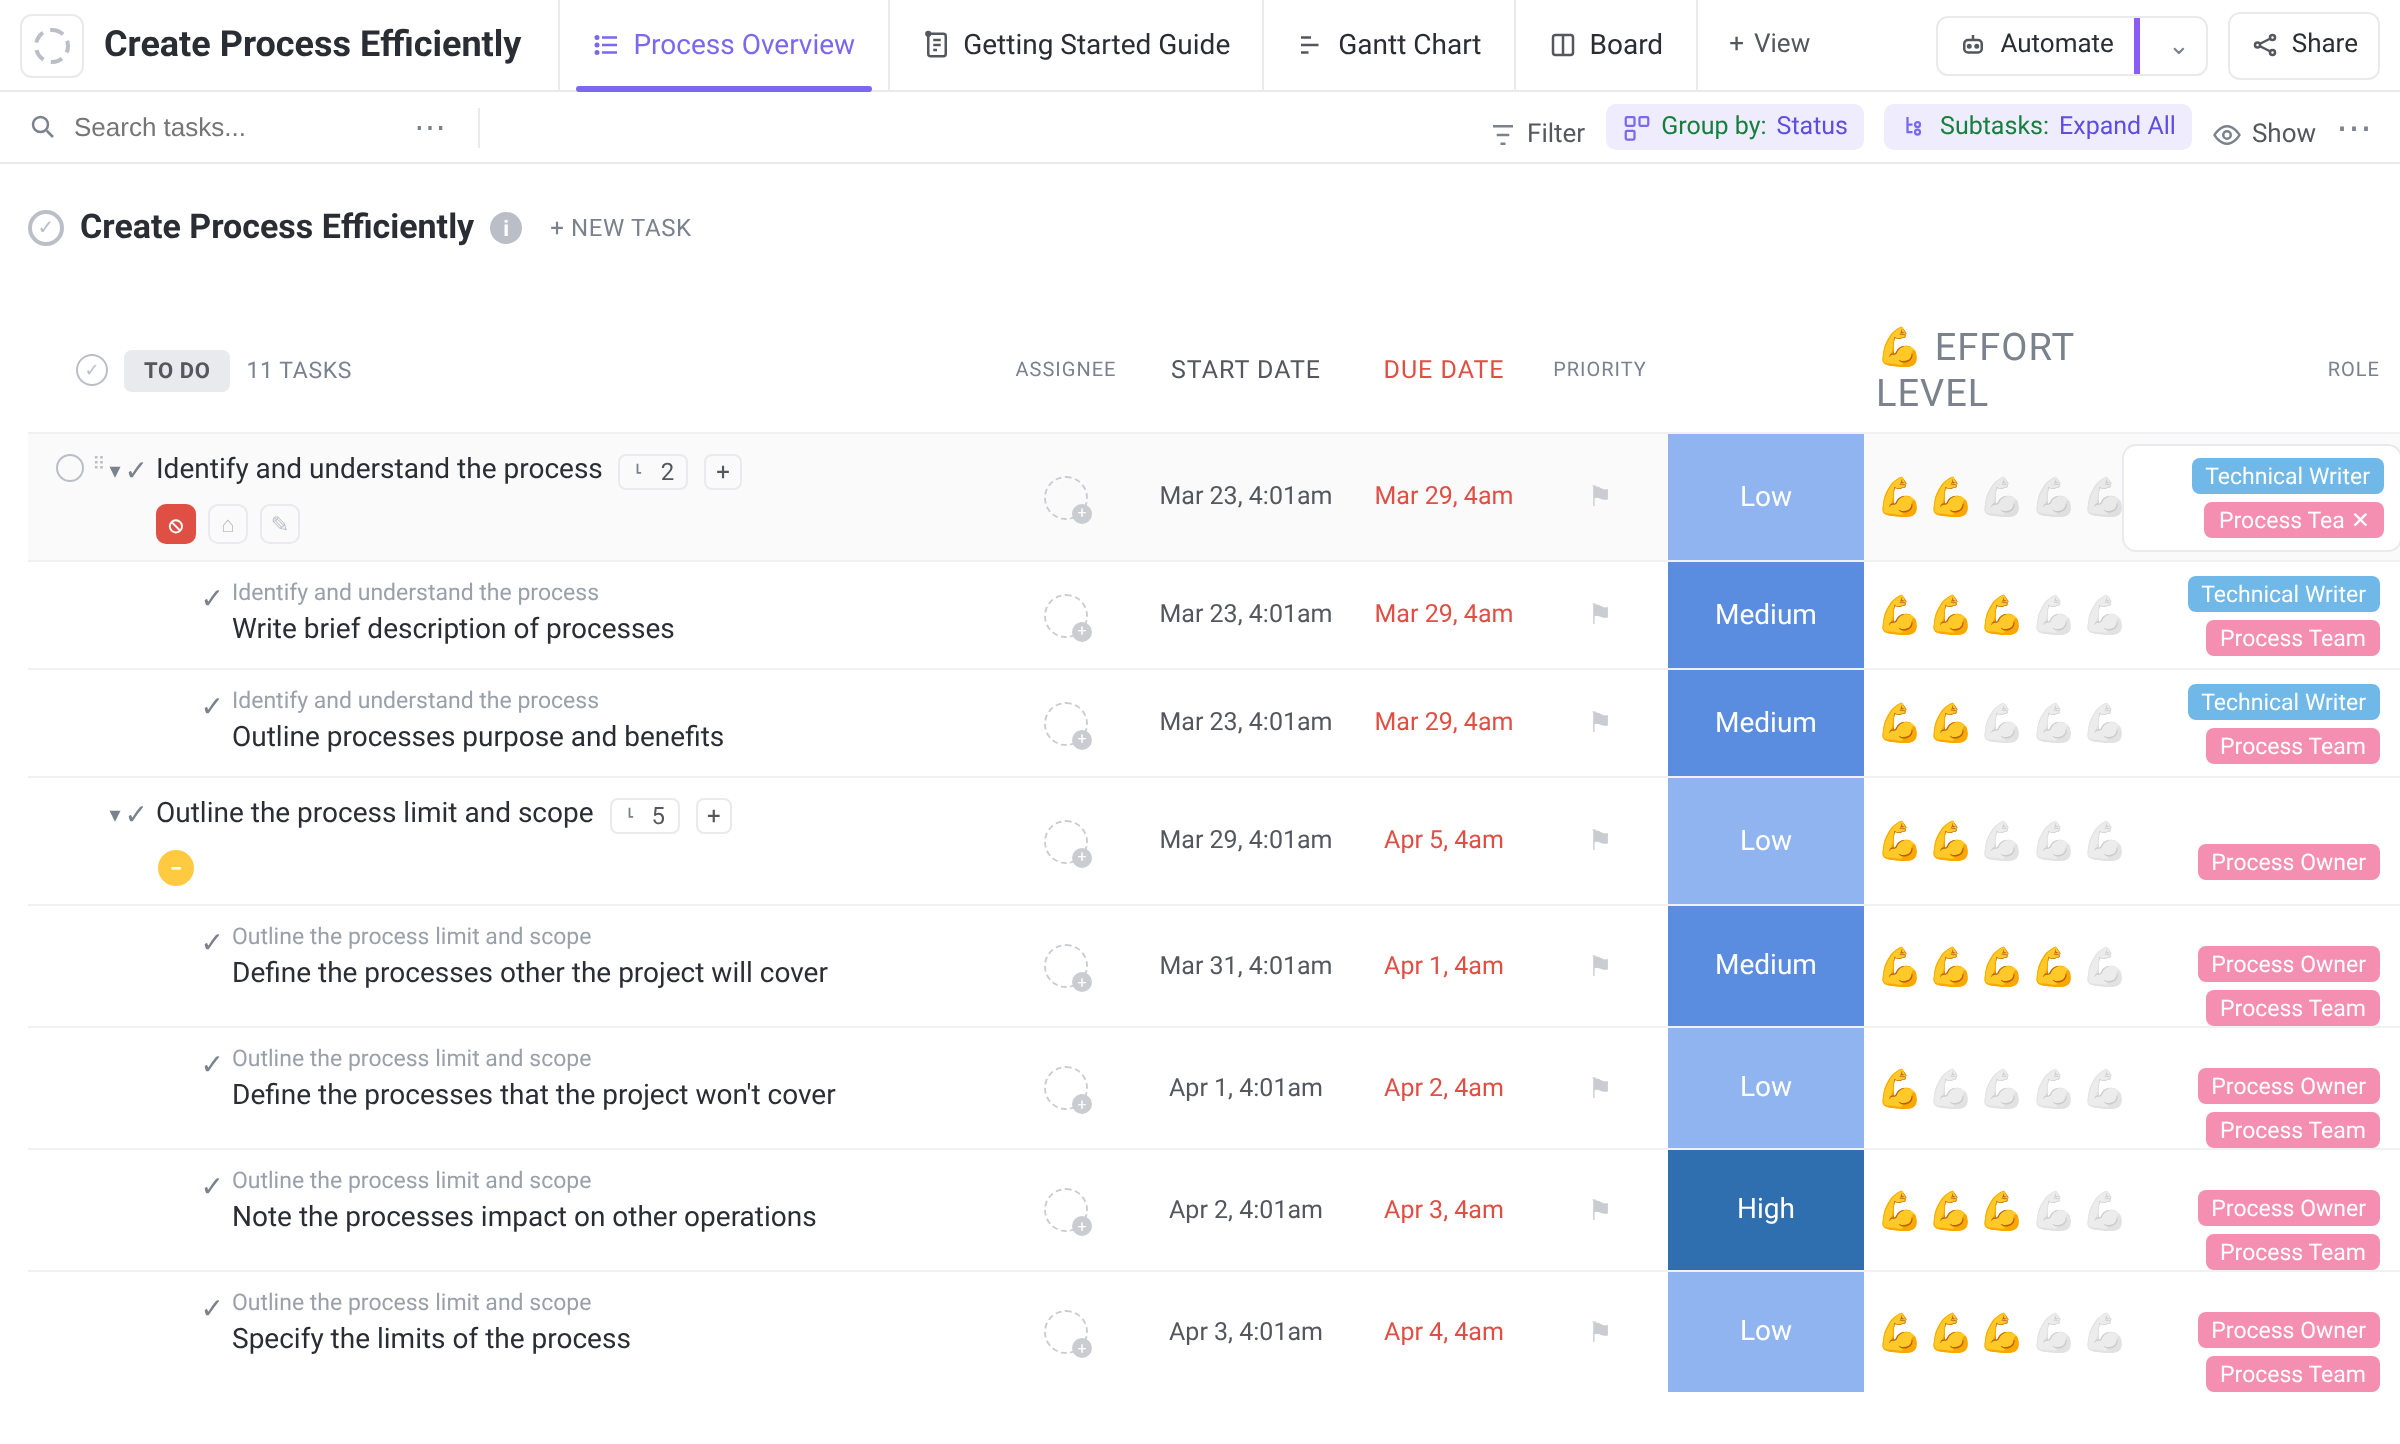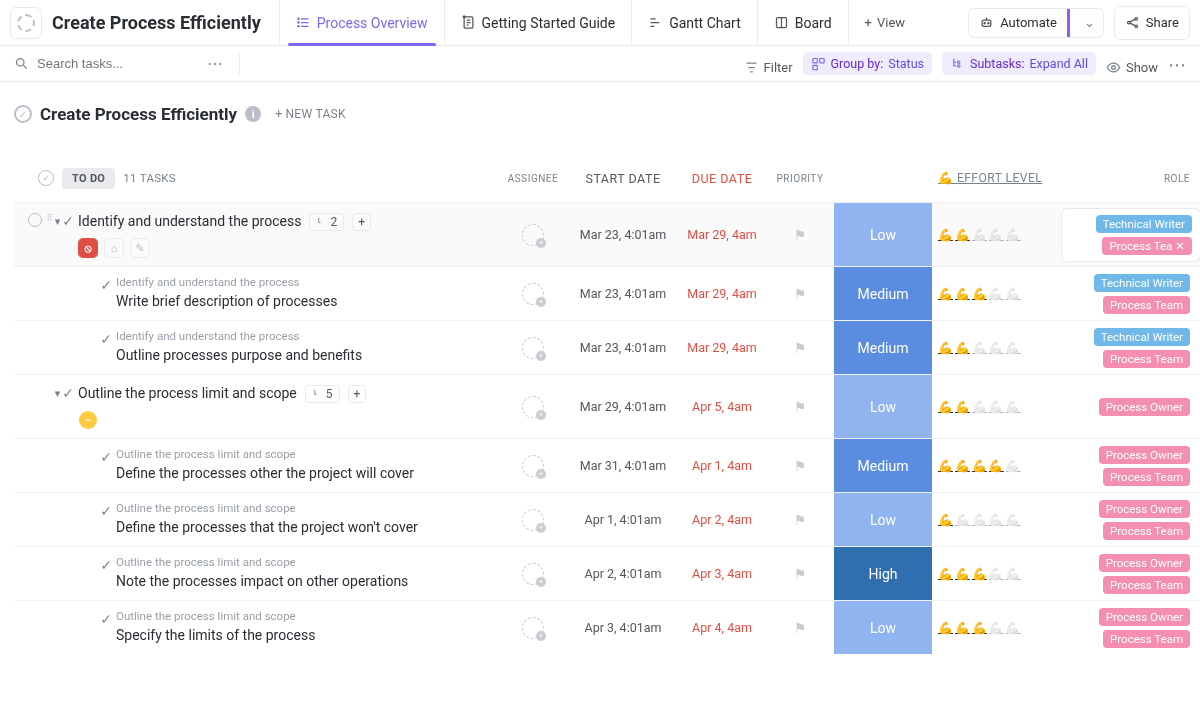--- a/index.html
+++ b/index.html
@@ -23,21 +23,21 @@
 .btn.split > span:last-child { padding: 0 8px; color: #7a828d; }
 
 
 .toolbar { display: flex; align-items: center; height: 36px; padding: 0 14px; border-bottom: 1px solid #e8eaed; font-size: 13px; color: #54575d; }
 .search { display: flex; align-items: center; gap: 8px; color: #7a828d; }
 .search input { border: none; outline: none; font-size: 13px; width: 150px; }
 .toolbar .dots { margin-left: 20px; color: #7a828d; font-size: 16px; cursor: pointer; }
 .toolbar .sep { width: 1px; background: #e8eaed; height: 20px; margin-left: 16px; }
 .toolbar-right { margin-left: auto; display: flex; gap: 10px; align-items: flex-end; }
 .chip { background: #eeecfd; color: #7b68ee; border-radius: 5px; padding: 4px 8px; display: flex; align-items: center; gap: 5px; cursor: pointer; font-size: 12.5px; }
-.chip .lbl { color: #6d28d9; }
+.chip .lbl { color: #15803d; }
 .chip .strong { color: #5d4de0; }
 .linkish { display: flex; align-items: center; gap: 5px; color: #54575d; cursor: pointer; }
 .three-dots { font-size: 18px; color: #7a828d; cursor: pointer; }
 
 
 .content { padding: 22px 0 0 14px; }
 .list-title-row { display: flex; align-items: center; gap: 8px; }
 .circle-check { width: 18px; height: 18px; border: 2px solid #b9bec7; border-radius: 50%; display: inline-flex; align-items: center; justify-content: center; font-size: 10px; color: #b9bec7; }
 .list-title { font-weight: 700; font-size: 17px; }
 .info-i { width: 16px; height: 16px; border-radius: 50%; background: #b9bec7; color: #fff; font-size: 11px; display: inline-flex; align-items: center; justify-content: center; font-weight: 700; }
@@ -83,27 +83,27 @@
 .cells .col { display: flex; align-items: center; justify-content: center; font-size: 13px; }
 .avatar-circle { width: 22px; height: 22px; border: 1.5px dashed #c9ccd1; border-radius: 50%; position: relative; }
 .avatar-plus { position: absolute; right: -3px; bottom: -3px; width: 10px; height: 10px; background: #c9ccd1; border-radius: 50%; color: #fff; font-size: 8px; display: flex; align-items: center; justify-content: center; }
 .col.start { color: #54575d; font-size: 12.5px; }
 .col.due { color: #e04f44; font-size: 12.5px; }
 .flag { color: #c9ccd1; font-size: 14px; }
 .col.complexity { align-self: stretch; color: #fff; font-size: 14px; }
 .comp-low { background: #8fb4f0; }
 .comp-med { background: #5a8de0; }
 .comp-high { background: #2f6faf; }
-.col.effort { justify-content: flex-start; font-size: 12px; gap: 2px; text-decoration: underline; }
+.col.effort { justify-content: flex-start; font-size: 19px; gap: 2px; }
 .arm-empty { filter: grayscale(1) opacity(.35); }
 .col.role { flex-direction: column; align-items: flex-end; gap: 4px; padding-right: 10px; }
 .tag { font-size: 11.5px; color: #fff; padding: 2px 7px; border-radius: 4px; white-space: nowrap; }
 .tag.tw { background: #6fb8e8; }
 .tag.pt { background: #f48fb1; margin-left: 24px; }
-.tag.po { background: #f48fb1; }
+.tag.po { background: #f48fb1; margin-top: 20px; }
 .tag-x { margin-left: 3px; }
 .role-float { position: relative; }
 .role-float.first .col.role { box-shadow: 0 0 0 1px #e8eaed; border-radius: 6px; background: #fff; padding: 6px 8px; }
 
 .task.hover-bg { background: #fafafb; }
 
 svg.i { width: 15px; height: 15px; }
 </style>
 </head>
 <body>

